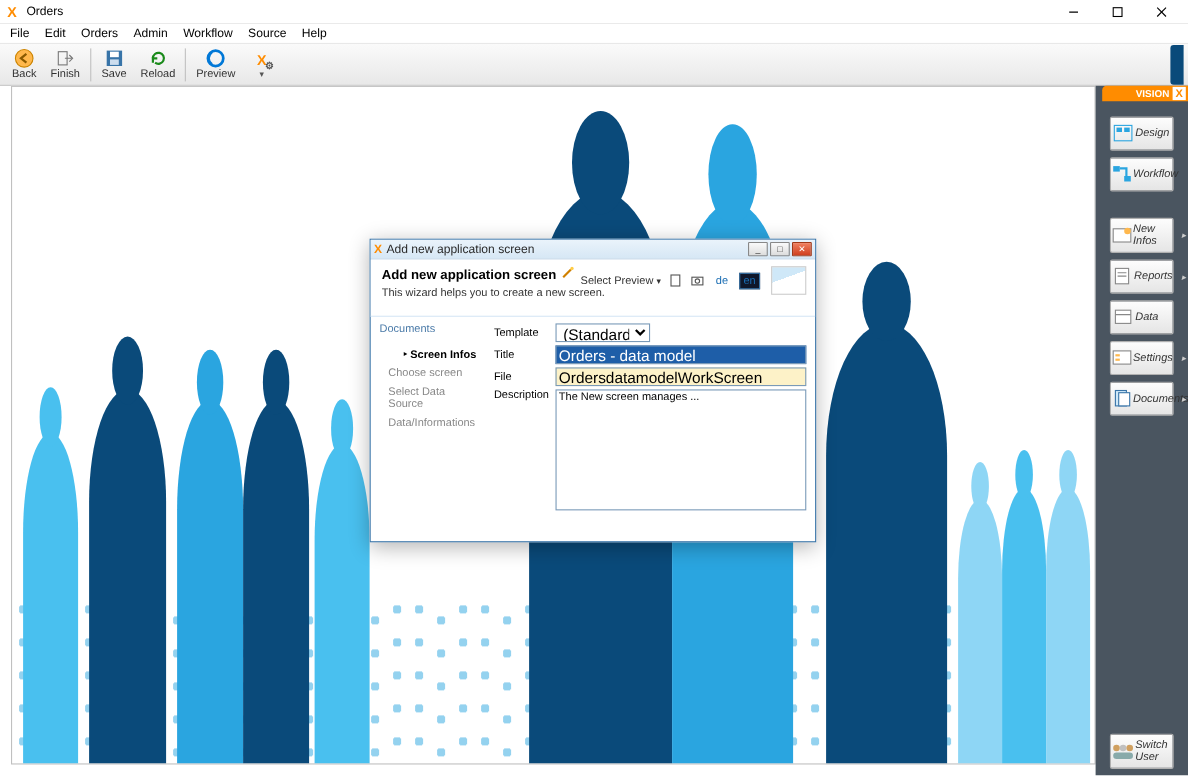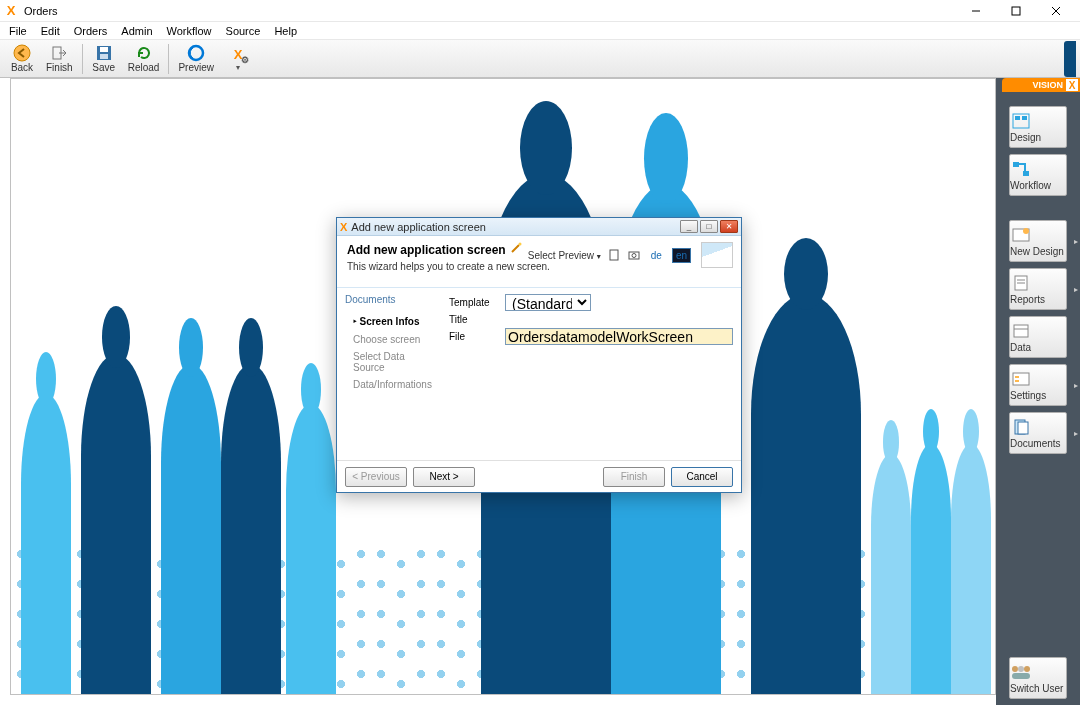--- a/index.html
+++ b/index.html
@@ -25,21 +25,21 @@
 .tool-sep { width: 1px; height: 30px; background: #c0c0c0; margin: 0 3px; }
 
 
 .content { position: absolute; top: 78px; left: 10px; width: 986px; height: 617px; border: 1px solid #c0c0c0; background: #fff; overflow: hidden; }
 .bg-people { position: absolute; inset: 0; }
 
 
 .sidepanel { position: absolute; right: 0; top: 78px; width: 84px; height: 627px; background: #4a5560; display: flex; flex-direction: column; align-items: center; padding-top: 12px; gap: 6px; }
 .vision-tab { position: absolute; right: 0; top: 78px; width: 78px; height: 14px; background: #ff8c00; color: #fff; font-size: 9px; font-weight: bold; display: flex; align-items: center; justify-content: flex-end; padding-right: 2px; z-index: 2; border-radius: 4px 0 0 0; }
 .vision-tab .vx { background: #fff; color: #ff8c00; width: 12px; height: 12px; display: inline-flex; align-items: center; justify-content: center; margin-left: 3px; font-size: 10px; }
-.side-btn { width: 58px; background: linear-gradient(#fdfdfd,#e5e5e5); border: 1px solid #b0b0b0; border-radius: 2px; display: flex; flex-direction: column; align-items: flex-start; padding: 4px 0; font-size: 10px; color: #333; position: relative; }
+.side-btn { width: 58px; background: linear-gradient(#fdfdfd,#e5e5e5); border: 1px solid #b0b0b0; border-radius: 2px; display: flex; flex-direction: row; align-items: center; padding: 4px 0; font-size: 10px; color: #333; position: relative; font-style: italic; }
 .side-btn .ico { width: 22px; height: 20px; display: flex; align-items: center; justify-content: center; margin-bottom: 1px; }
 .side-btn.has-arrow::after { content: "▸"; position: absolute; right: -12px; top: 50%; transform: translateY(-50%); font-size: 8px; color: #ccc; }
 .side-bottom { margin-top: auto; margin-bottom: 6px; }
 
 
 .dialog { position: absolute; left: 336px; top: 217px; width: 406px; height: 276px; border: 1px solid #3874a8; background: #fff; box-shadow: 0 4px 18px rgba(0,0,0,0.3); }
 .dlg-title { height: 18px; background: linear-gradient(#eaf3fb,#d6e7f5); border-bottom: 1px solid #b8d0e4; display: flex; align-items: center; padding: 0 3px; font-size: 11px; color: #2a2a2a; }
 .dlg-title .x-logo { font-size: 11px; margin-right: 4px; }
 .dlg-title .win-ctrls { margin-left: auto; display: flex; gap: 2px; }
 .dlg-title .wc { width: 18px; height: 13px; border: 1px solid #888; border-radius: 1px; display: flex; align-items: center; justify-content: center; font-size: 8px; background: linear-gradient(#fafafa,#ddd); }
@@ -52,21 +52,21 @@
 .dlg-header .cp { font-size: 10px; color: #333; }
 .dlg-header .mini-ico { width: 14px; height: 14px; display: flex; align-items: center; justify-content: center; font-size: 10px; color: #555; }
 .lang-btn { font-size: 10px; padding: 1px 3px; border: 1px solid transparent; color: #1a6db3; }
 .lang-btn.active { border: 1px solid #3874a8; background: #0f172a; }
 .hdr-img { width: 32px; height: 26px; border: 1px solid #ccc; background: linear-gradient(160deg,#cfe8f8 40%,#fff 40%); margin-left: 4px; }
 
 .dlg-body { display: flex; height: 172px; }
 .dlg-nav { width: 112px; padding: 6px 8px; font-size: 10px; color: #666; }
 .dlg-nav .nav-head { color: #4a7aa8; margin-bottom: 6px; }
 .dlg-nav .nav-item { padding: 3px 0 3px 8px; color: #888; }
-.dlg-nav .nav-item.active { color: #000; font-weight: bold; }
+.dlg-nav .nav-item.active { color: #000; font-weight: bold; text-align: right; }
 .dlg-nav .nav-item.active::before { content: "‣ "; color: #000; }
 
 .dlg-form { flex: 1; padding: 6px 8px; font-size: 10px; }
 .form-row { display: flex; align-items: center; margin-bottom: 3px; }
 .form-row label { width: 56px; color: #000; }
 .form-row select, .form-row input { height: 17px; font-size: 14px; border: 1px solid #7a9ab8; padding: 0 2px; }
 .form-row select { width: 86px; background: #fff; }
 .form-row input { width: 228px; }
 .form-row input.sel { background: #1e5ea8; color: #fff; }
 .form-row input.warn { background: #fdf2c8; }
@@ -225,21 +225,21 @@
     <span>Workflow</span>
   </div>
   <div style="height:12px"></div>
   <div class="side-btn has-arrow">
     <span class="ico">
         <svg width="20" height="18">
           <rect x="2" y="3" width="16" height="12" fill="#fff" stroke="#888"></rect>
           <circle cx="15" cy="5" r="3" fill="#ffb84d"></circle>
         </svg>
       </span>
-    <span>New Design</span>
+    <span>New Infos</span>
   </div>
   <div class="side-btn has-arrow">
     <span class="ico">
         <svg width="20" height="18">
           <rect x="4" y="2" width="12" height="14" fill="#fff" stroke="#888"></rect>
           <line x1="6" y1="6" x2="14" y2="6" stroke="#888"></line>
           <line x1="6" y1="9" x2="14" y2="9" stroke="#888"></line>
         </svg>
       </span>
     <span>Reports</span>
@@ -336,28 +336,26 @@
       <div class="nav-item">Select Data Source</div>
       <div class="nav-item">Data/Informations</div>
     </div>
     <div class="dlg-form">
       <div class="form-row">
         <label>Template</label>
         <select><option>(Standard)</option></select>
       </div>
       <div class="form-row">
         <label>Title</label>
+        <input class="sel" value="Orders - data model" style="">
       </div>
       <div class="form-row">
         <label>File</label>
         <input class="warn" value="OrdersdatamodelWorkScreen" style="">
       </div>
-    </div>
-  </div>
-
-  <div class="dlg-footer">
-    <div class="btn disabled">&lt; Previous</div>
-    <div class="btn">Next &gt;</div>
-    <div class="spacer"></div>
-    <div class="btn disabled">Finish</div>
-    <div class="btn primary">Cancel</div>
-  </div>
+      <div class="form-row top">
+        <label>Description</label>
+        <textarea style="">The New screen manages ...</textarea>
+      </div>
+    </div>
+  </div>
+
 </div>
 
 </body></html>

